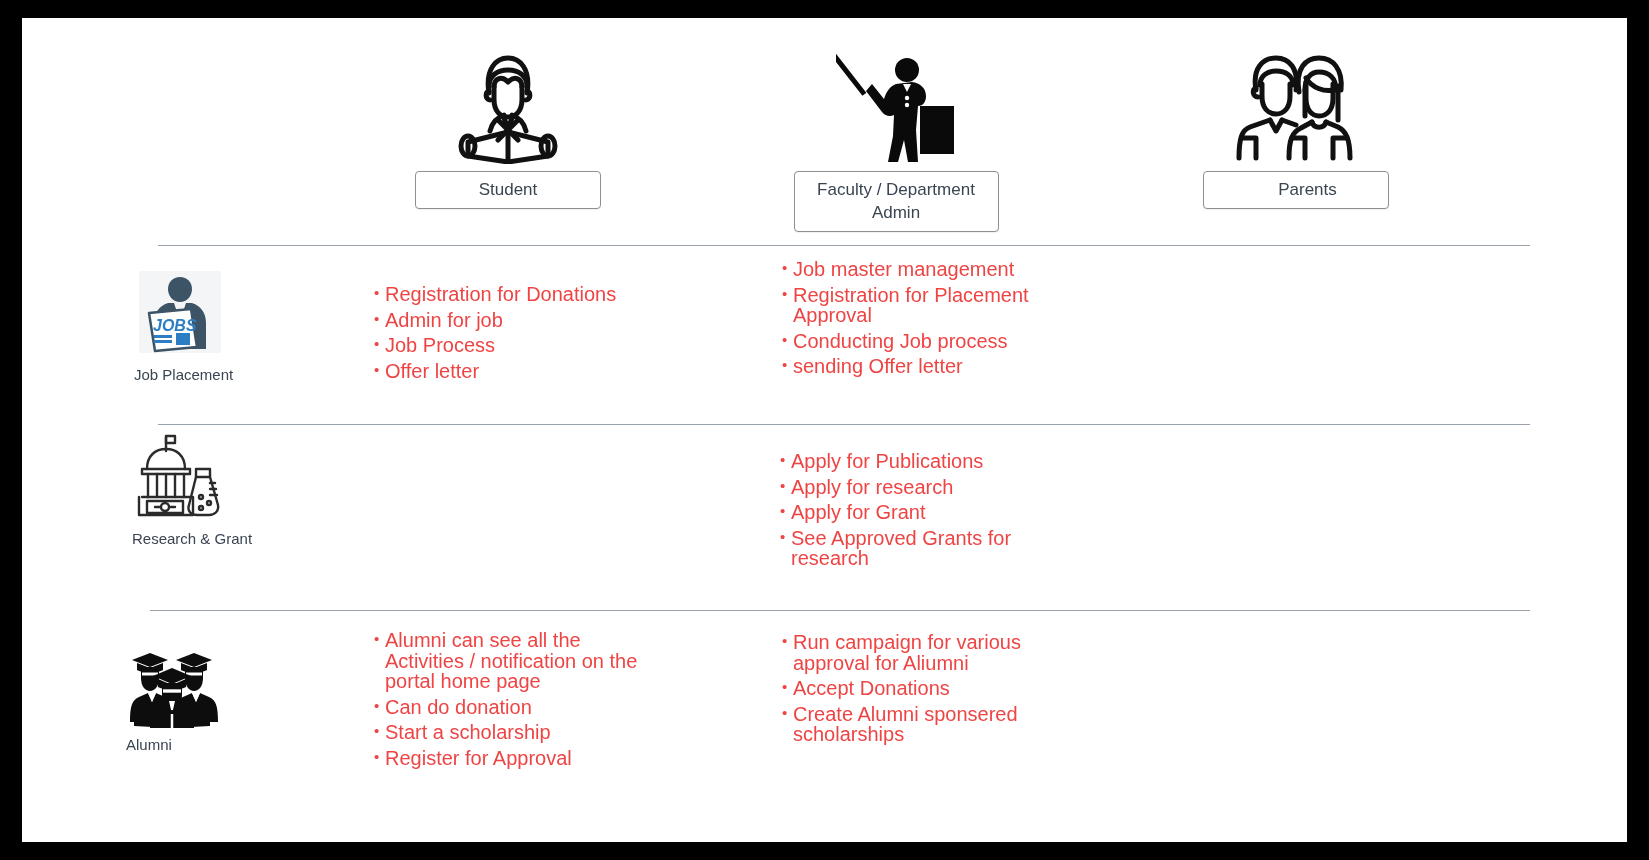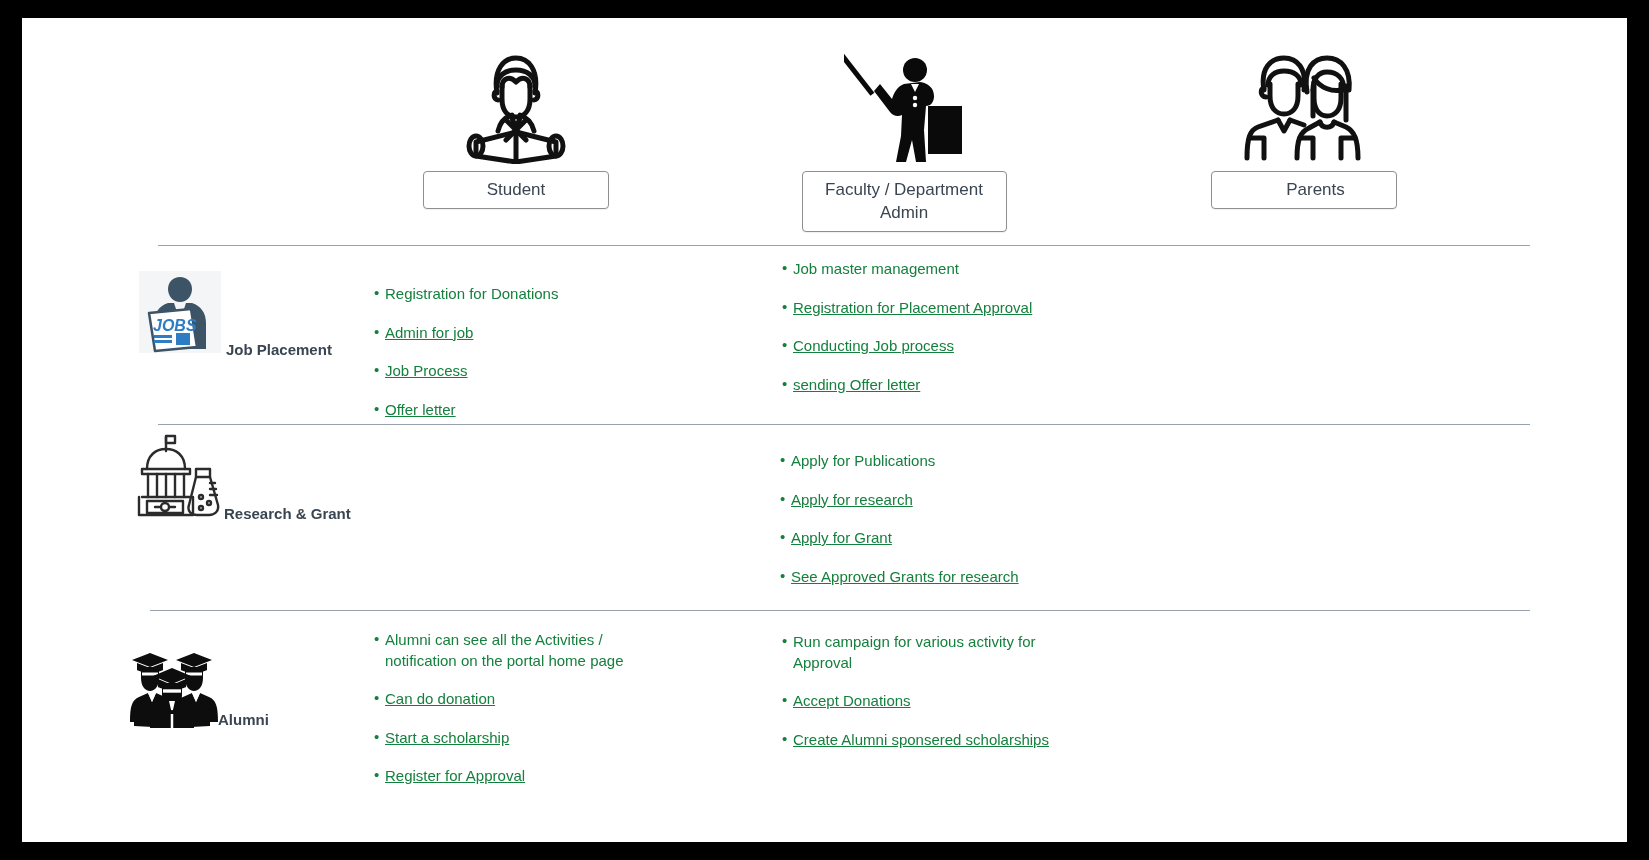--- a/index.html
+++ b/index.html
@@ -17,21 +17,21 @@
     top: 18px;
     width: 1605px;
     height: 824px;
     background: #ffffff;
     overflow: hidden;
   }
 
   
   #header-band {
     position: absolute;
-    left: 12px; top: 0;
+    left: 4px; top: 0;
     width: 1605px;
     height: 215px;
   }
 
   .role-col {
     position: absolute;
     top: 28px;
     width: 260px;
     display: flex;
     flex-direction: column;
@@ -80,62 +80,63 @@
   #row-job      { top: 230px; height: 176px; }
   #row-research { top: 408px; height: 184px; }
   #row-alumni   { top: 594px; height: 180px; }
 
   .feature-label-cell {
     position: absolute;
     left: 110px;
     top: 0;
     width: 230px;
     display: flex;
-    align-items: flex-end;
+    flex-direction: column;
+    align-items: flex-start;
   }
   #row-job .feature-label-cell      { left: 112px; padding-top: 18px; }
   #row-research .feature-label-cell { left: 110px; padding-top: 4px; }
   #row-alumni .feature-label-cell   { left: 104px; padding-top: 24px; }
 
   .feature-icon {
     width: 92px;
     height: 92px;
     display: flex;
     align-items: center;
     justify-content: center;
   }
   .feature-label {
     margin-top: 8px;
     font-size: 15px;
-    font-weight: bold;
+    font-weight: normal;
     color: #3a4552;
     white-space: nowrap;
   }
 
   
   .bullets {
     position: absolute;
     list-style: none;
-    color: #15803d;
-    font-size: 15px;
+    color: #ef4444;
+    font-size: 20px;
     line-height: 20.5px;
   }
   .bullets li {
     position: relative;
     padding-left: 11px;
     margin-bottom: 0px;
   }
   .bullets li::before {
     content: "\2022";
     position: absolute;
     left: 0;
     top: -1px;
     font-size: 15px;
   }
-  .bullets li + li { margin-top: 18px; text-decoration: underline; }
+  .bullets li + li { margin-top: 5px; }
 
   
   #job-student   { left: 352px; top: 36px;  width: 270px; }
   #job-faculty   { left: 760px; top: 11px;  width: 256px; }
   #job-parents   { left: 1155px; top: 50px; width: 300px; }
 
   #res-faculty   { left: 758px; top: 25px;  width: 290px; }
 
   #alm-student   { left: 352px; top: 18px;  width: 290px; }
   #alm-faculty   { left: 760px; top: 20px;  width: 270px; }
@@ -353,19 +354,19 @@
     </div>
 
     <ul class="bullets" id="alm-student">
       <li>Alumni can see all the Activities / notification on the portal home page</li>
       <li>Can do donation</li>
       <li>Start a scholarship</li>
       <li>Register for Approval</li>
     </ul>
 
     <ul class="bullets" id="alm-faculty">
-      <li>Run campaign for various activity for Approval</li>
+      <li>Run campaign for various approval for Aliumni</li>
       <li>Accept Donations</li>
       <li>Create Alumni sponsered scholarships</li>
     </ul>
   </div>
 
 </div>
 
 </body></html>

